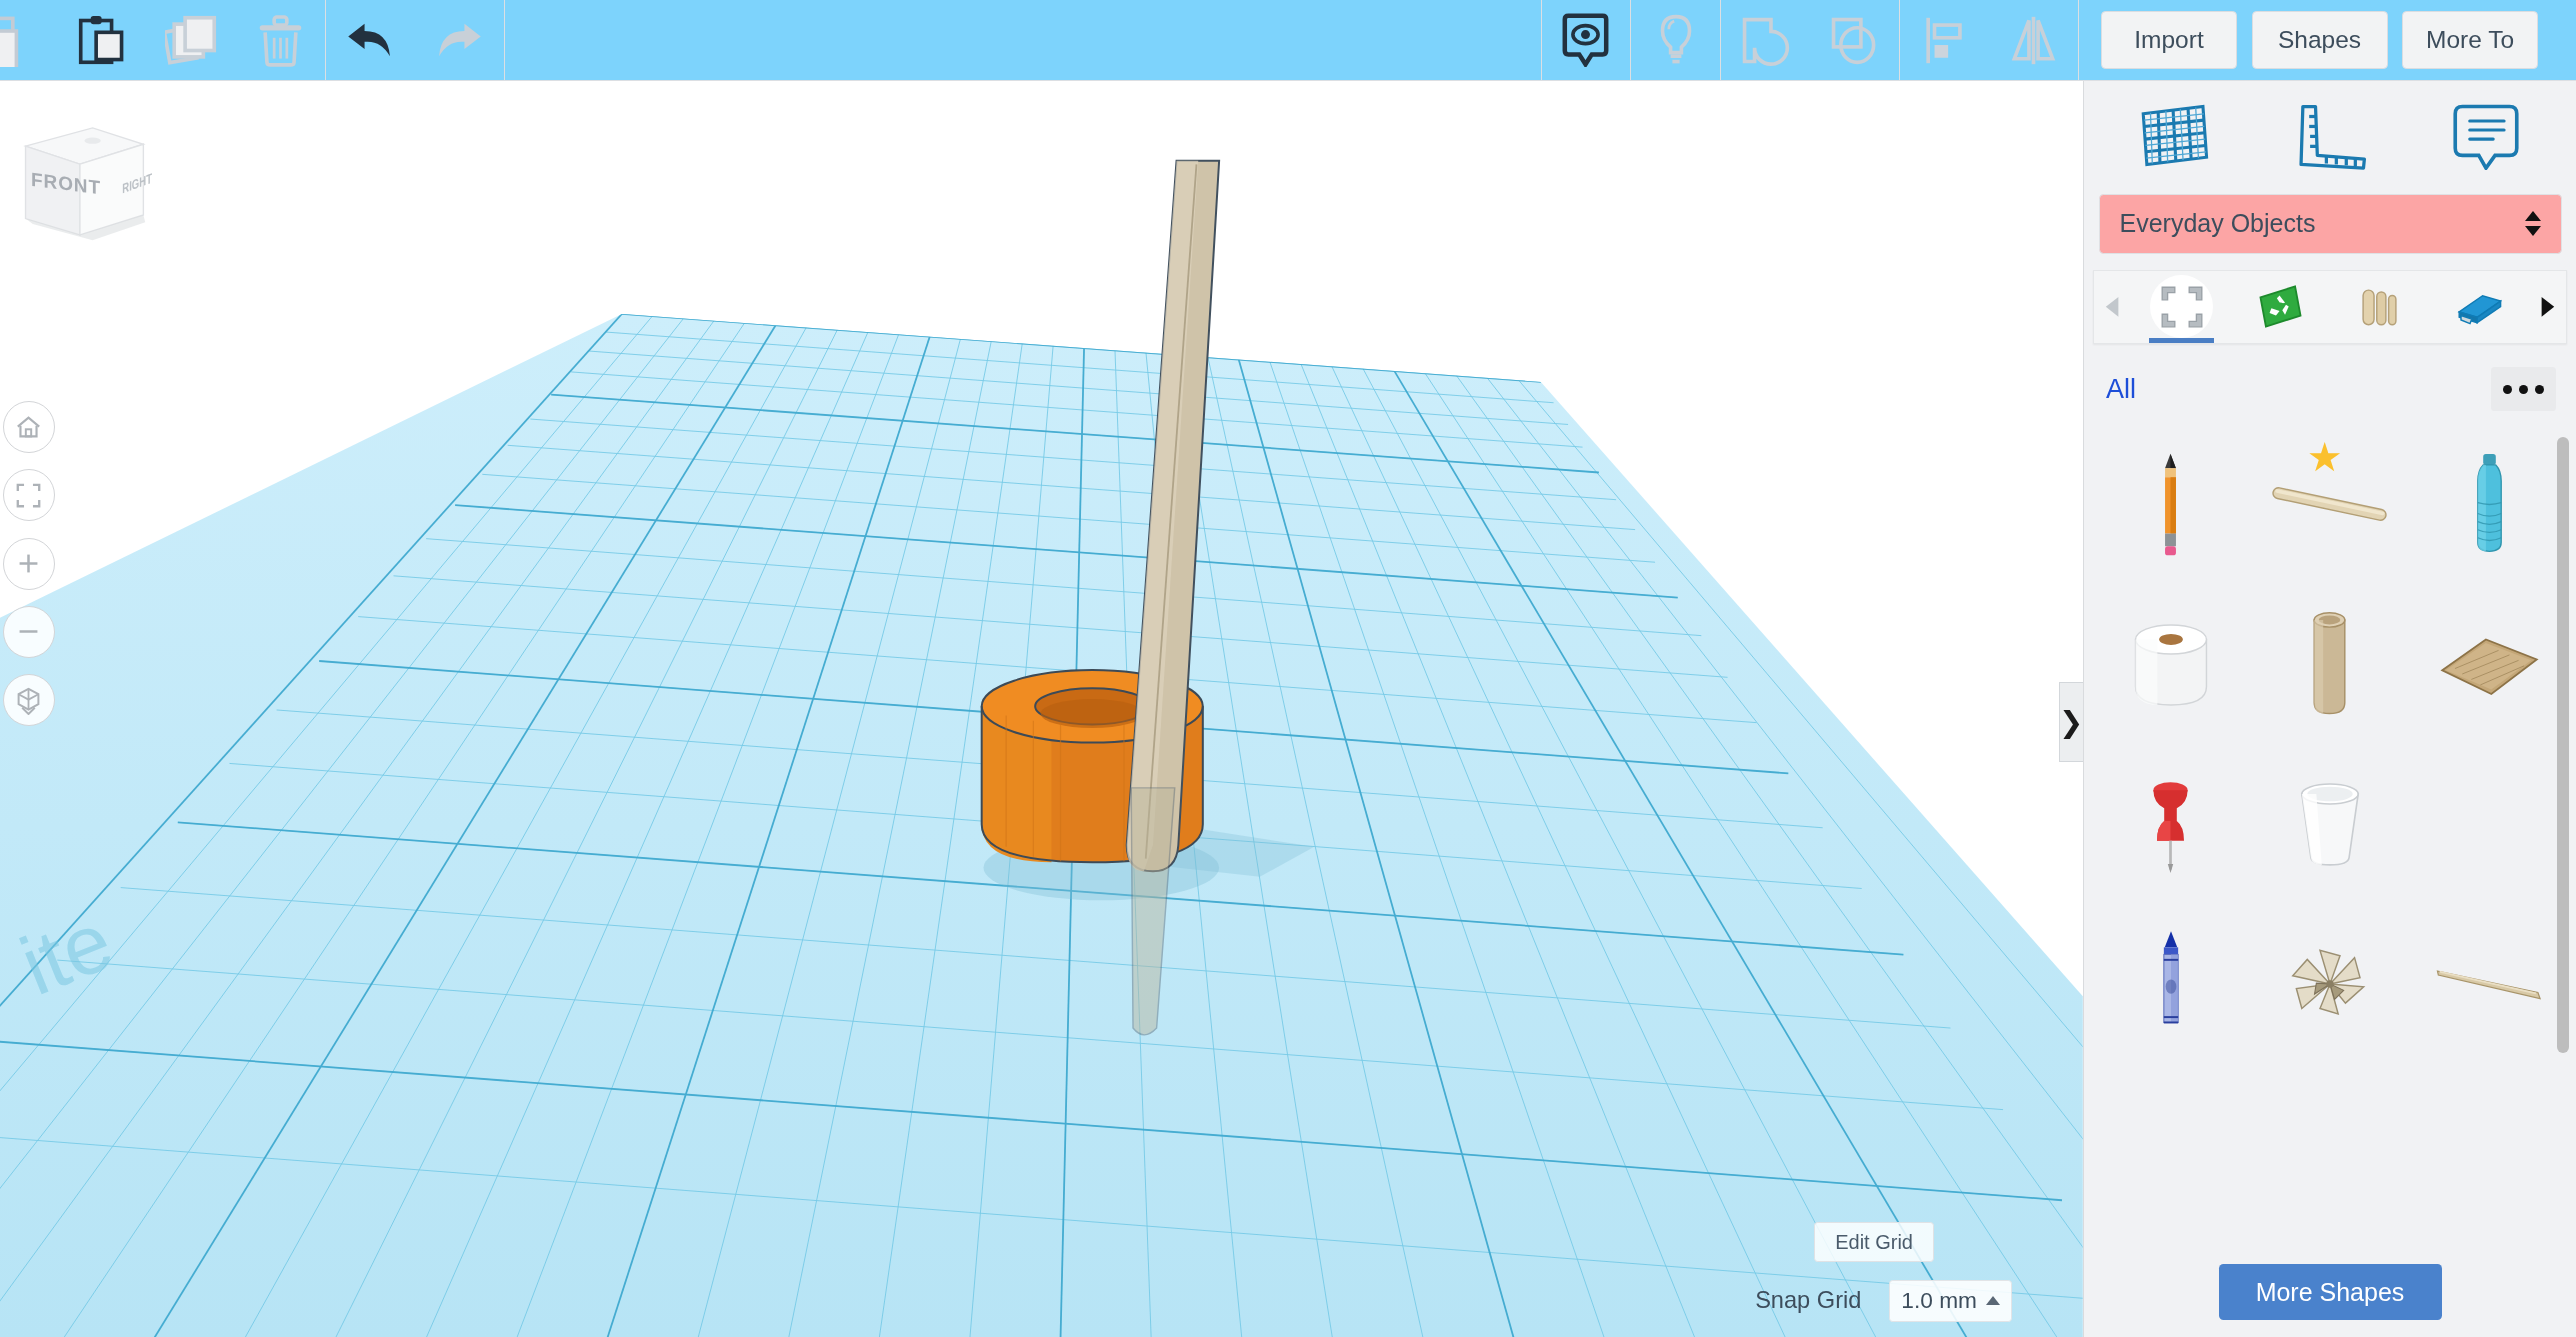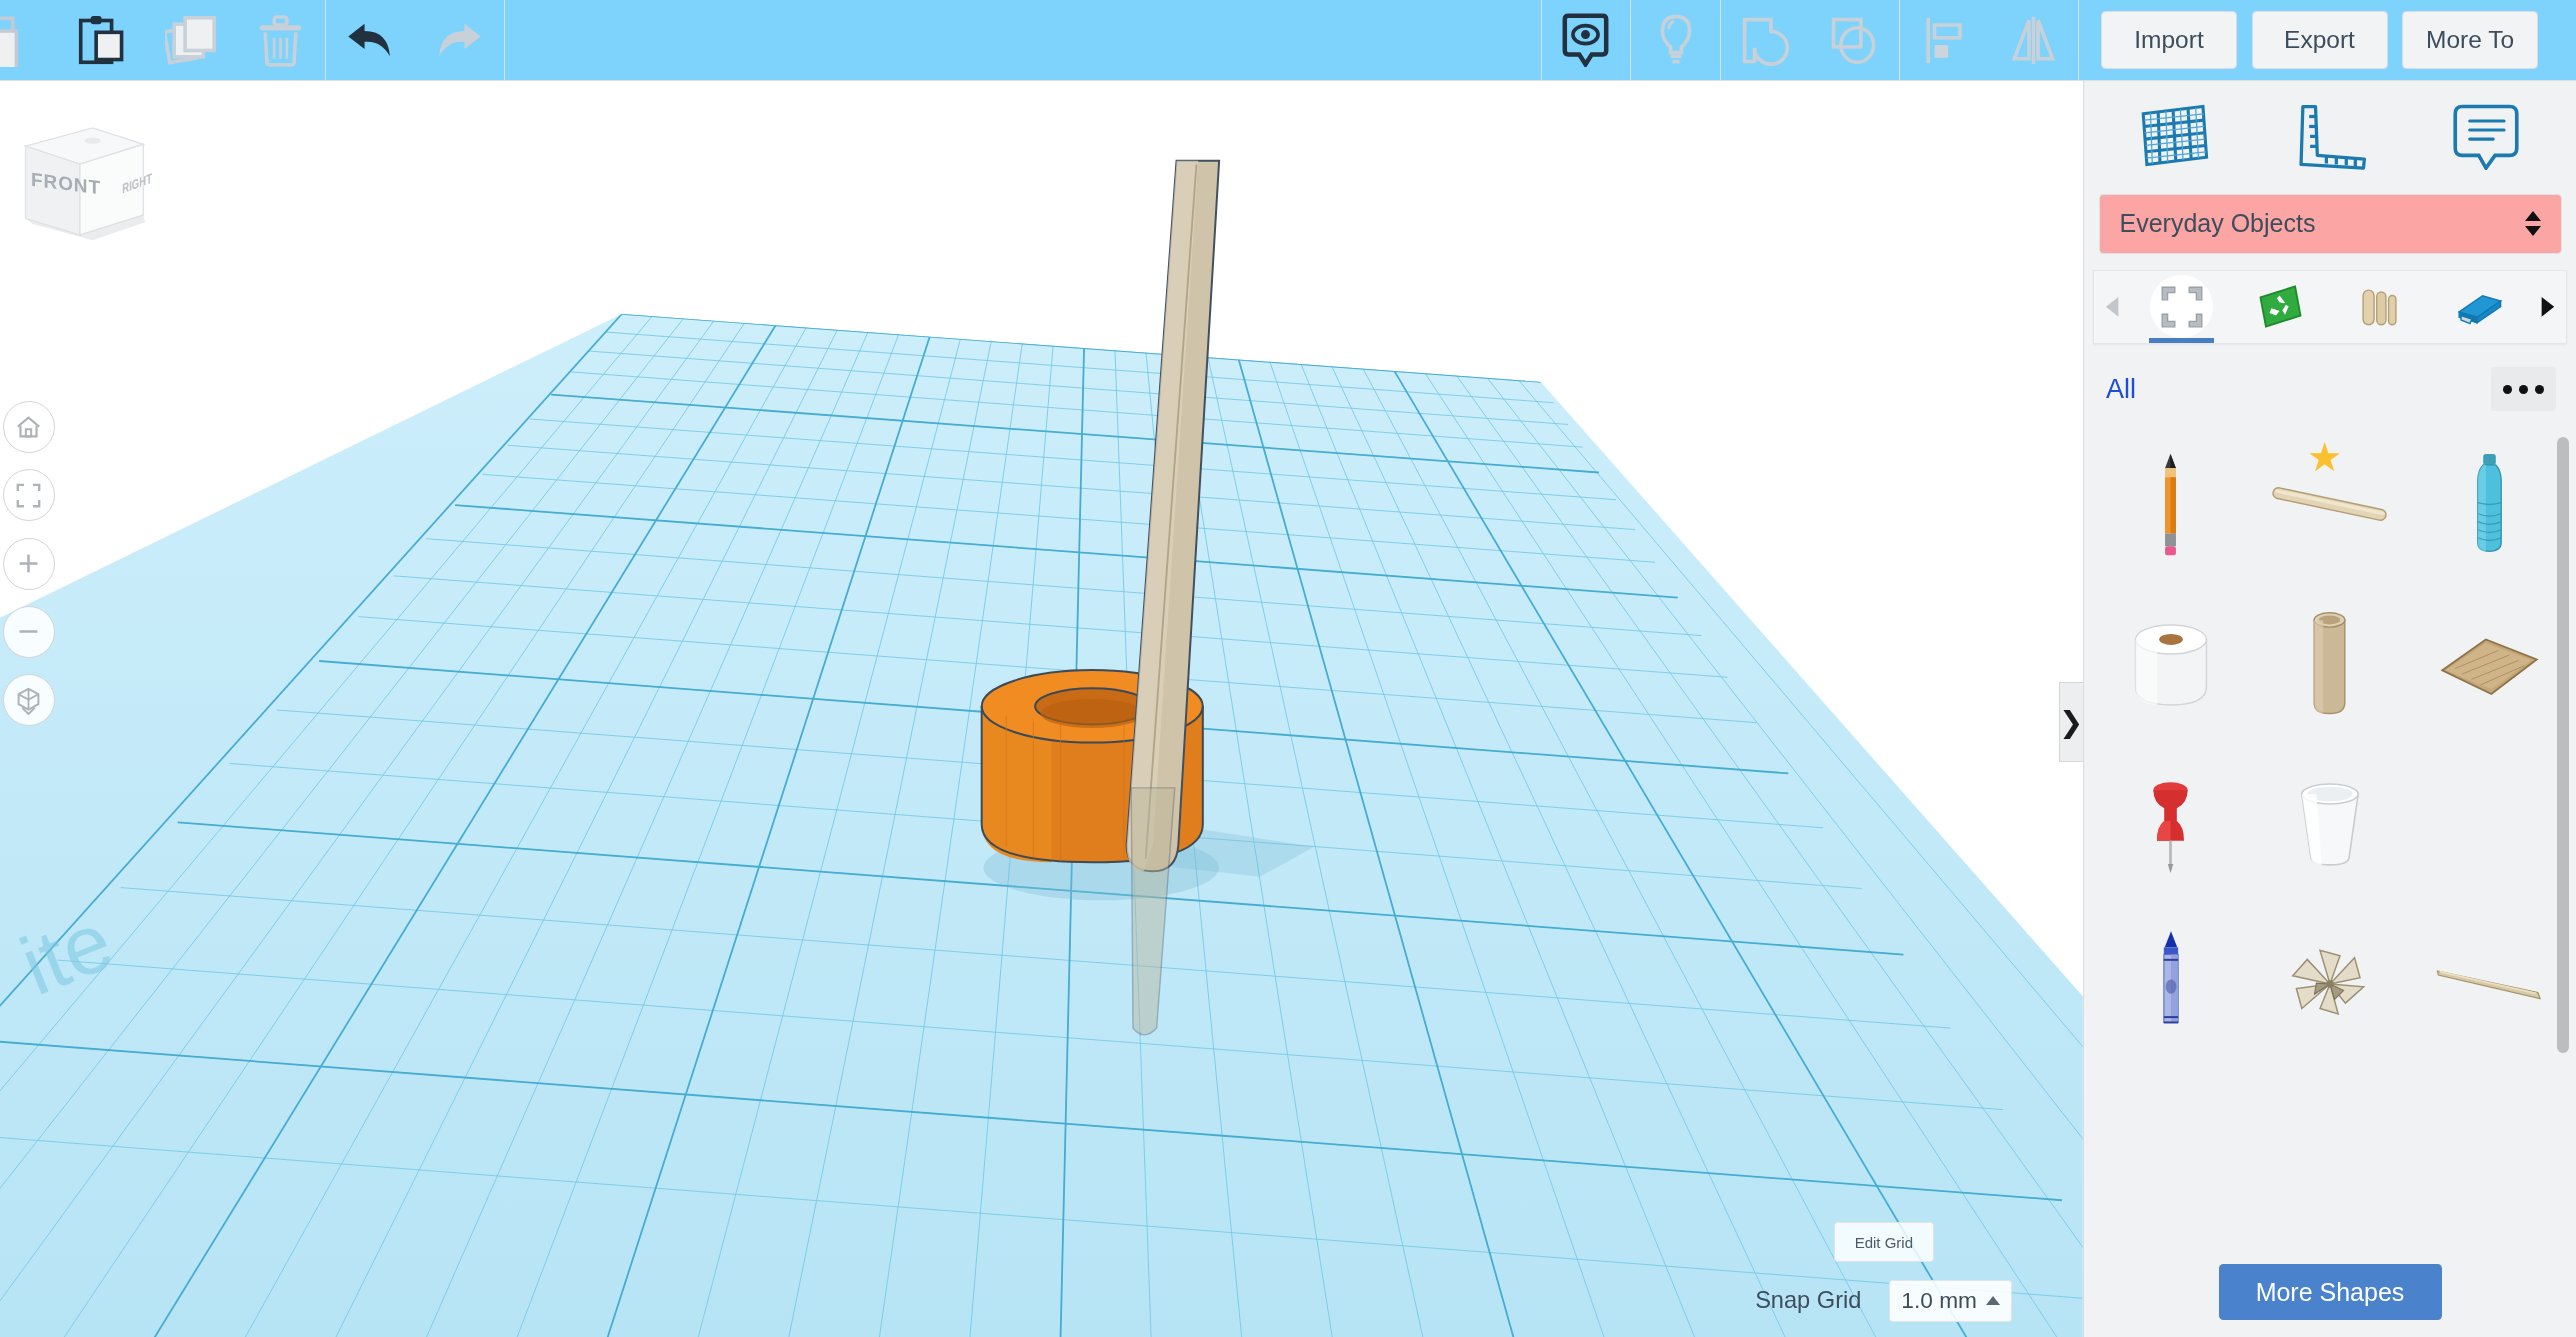--- a/index.html
+++ b/index.html
@@ -80,21 +80,21 @@
     cursor: pointer; font-size: 29px; color: #1b1b1b;
     font-family: "Liberation Sans", sans-serif;
   }
 
   
   .edit-grid-btn {
     position: absolute; right: 149px; bottom: 76px;
     height: 40px; padding: 0 20px;
     border: 0.9px solid #e0e2e5; border-radius: 3.6px;
     background: rgba(255,255,255,0.82); color: #4a5b6b;
-    font-size: 15px; display: flex; align-items: center; justify-content: center;
+    font-size: 20px; display: flex; align-items: center; justify-content: center;
     cursor: pointer; font-family: "Liberation Sans", sans-serif;
   }
   .snapgrid-row {
     position: absolute; right: 71px; bottom: 16.3px;
     display: flex; align-items: center; gap: 28px;
   }
   .snapgrid-label { font-size: 23.6px; color: #3d4d5c; font-family: "Liberation Sans", sans-serif; }
   .snapgrid-select {
     height: 42px; min-width: 102px; padding: 2px 11px;
     border: 0.9px solid #e2e4e7; border-radius: 3.6px;
@@ -298,21 +298,21 @@
           <path d="M34 6 L34 48 L50 48 Z" fill="none" stroke="#c8d0d8" stroke-width="4"></path>
           <line x1="29" y1="2" x2="29" y2="54" stroke="#c8d0d8" stroke-width="4"></line>
         </svg>
       </div>
     </div>
 
     <div class="tb-sep"></div>
 
     <div class="tb-right-actions">
       <div class="action-btn">Import</div>
-      <div class="action-btn">Export</div>
+      <div class="action-btn">Shapes</div>
       <div class="action-btn">More To</div>
     </div>
   </div>
 
   <div class="canvas">
 
     <svg class="grid-svg" width="2083" height="1257" viewBox="0 0 2298 1387">
       <defs>
         <clipPath id="plane-clip">
           <polygon points="-120,450 470,258 1160,330 1298,790 1160,1180 120,1120"></polygon>

